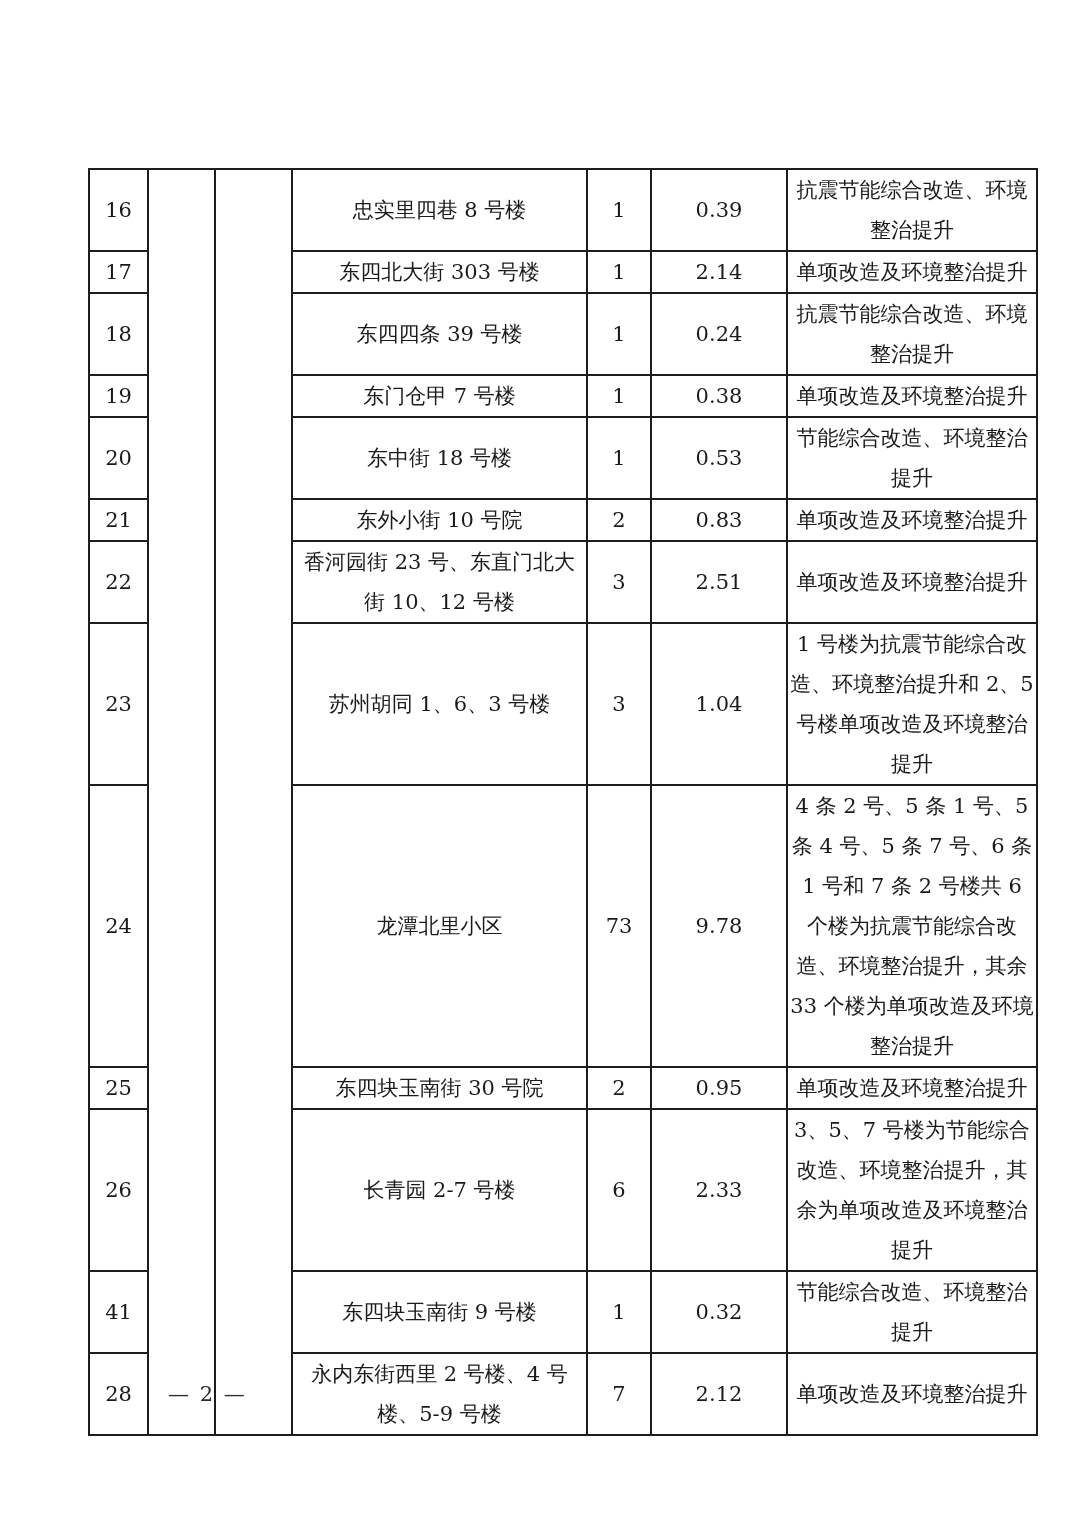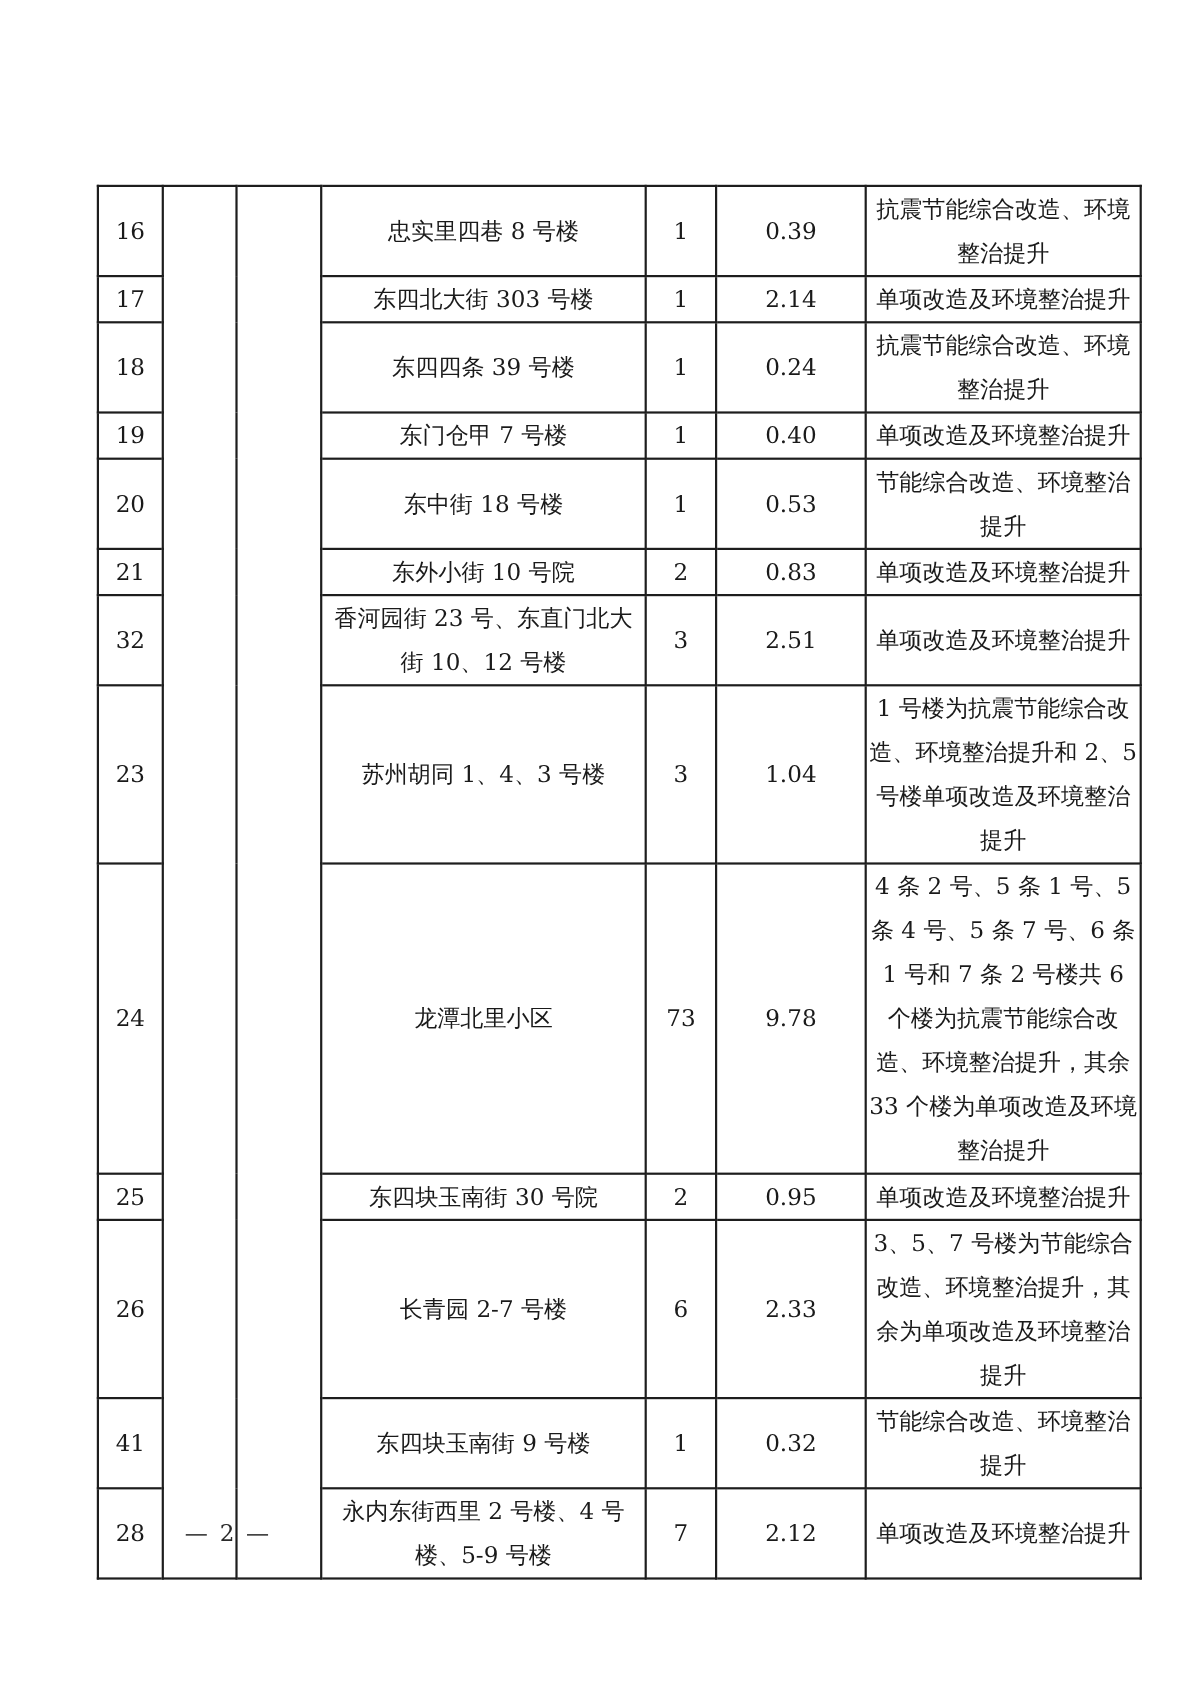--- a/index.html
+++ b/index.html
@@ -77,47 +77,47 @@
         <td class="no">18</td>
         <td class="name">东四四条 39 号楼</td>
         <td class="cnt">1</td>
         <td class="val">0.24</td>
         <td class="desc">抗震节能综合改造、环境整治提升</td>
       </tr>
       <tr style="height:41px">
         <td class="no">19</td>
         <td class="name">东门仓甲 7 号楼</td>
         <td class="cnt">1</td>
-        <td class="val">0.40</td>
+        <td class="val">0.38</td>
         <td class="desc">单项改造及环境整治提升</td>
       </tr>
       <tr style="height:80px">
         <td class="no">20</td>
         <td class="name">东中街 18 号楼</td>
         <td class="cnt">1</td>
         <td class="val">0.53</td>
         <td class="desc">节能综合改造、环境整治提升</td>
       </tr>
       <tr style="height:42px">
         <td class="no">21</td>
         <td class="name">东外小街 10 号院</td>
         <td class="cnt">2</td>
         <td class="val">0.83</td>
         <td class="desc">单项改造及环境整治提升</td>
       </tr>
       <tr style="height:80px">
-        <td class="no">32</td>
+        <td class="no">22</td>
         <td class="name">香河园街 23 号、东直门北大街 10、12 号楼</td>
         <td class="cnt">3</td>
         <td class="val">2.51</td>
         <td class="desc">单项改造及环境整治提升</td>
       </tr>
       <tr style="height:160px">
         <td class="no">23</td>
-        <td class="name">苏州胡同 1、4、3 号楼</td>
+        <td class="name">苏州胡同 1、6、3 号楼</td>
         <td class="cnt">3</td>
         <td class="val">1.04</td>
         <td class="desc">1 号楼为抗震节能综合改造、环境整治提升和 2、5 号楼单项改造及环境整治提升</td>
       </tr>
       <tr style="height:236px">
         <td class="no">24</td>
         <td class="name">龙潭北里小区</td>
         <td class="cnt">73</td>
         <td class="val">9.78</td>
         <td class="desc">4 条 2 号、5 条 1 号、5 条 4 号、5 条 7 号、6 条 1 号和 7 条 2 号楼共 6 个楼为抗震节能综合改造、环境整治提升，其余 33 个楼为单项改造及环境整治提升</td>

